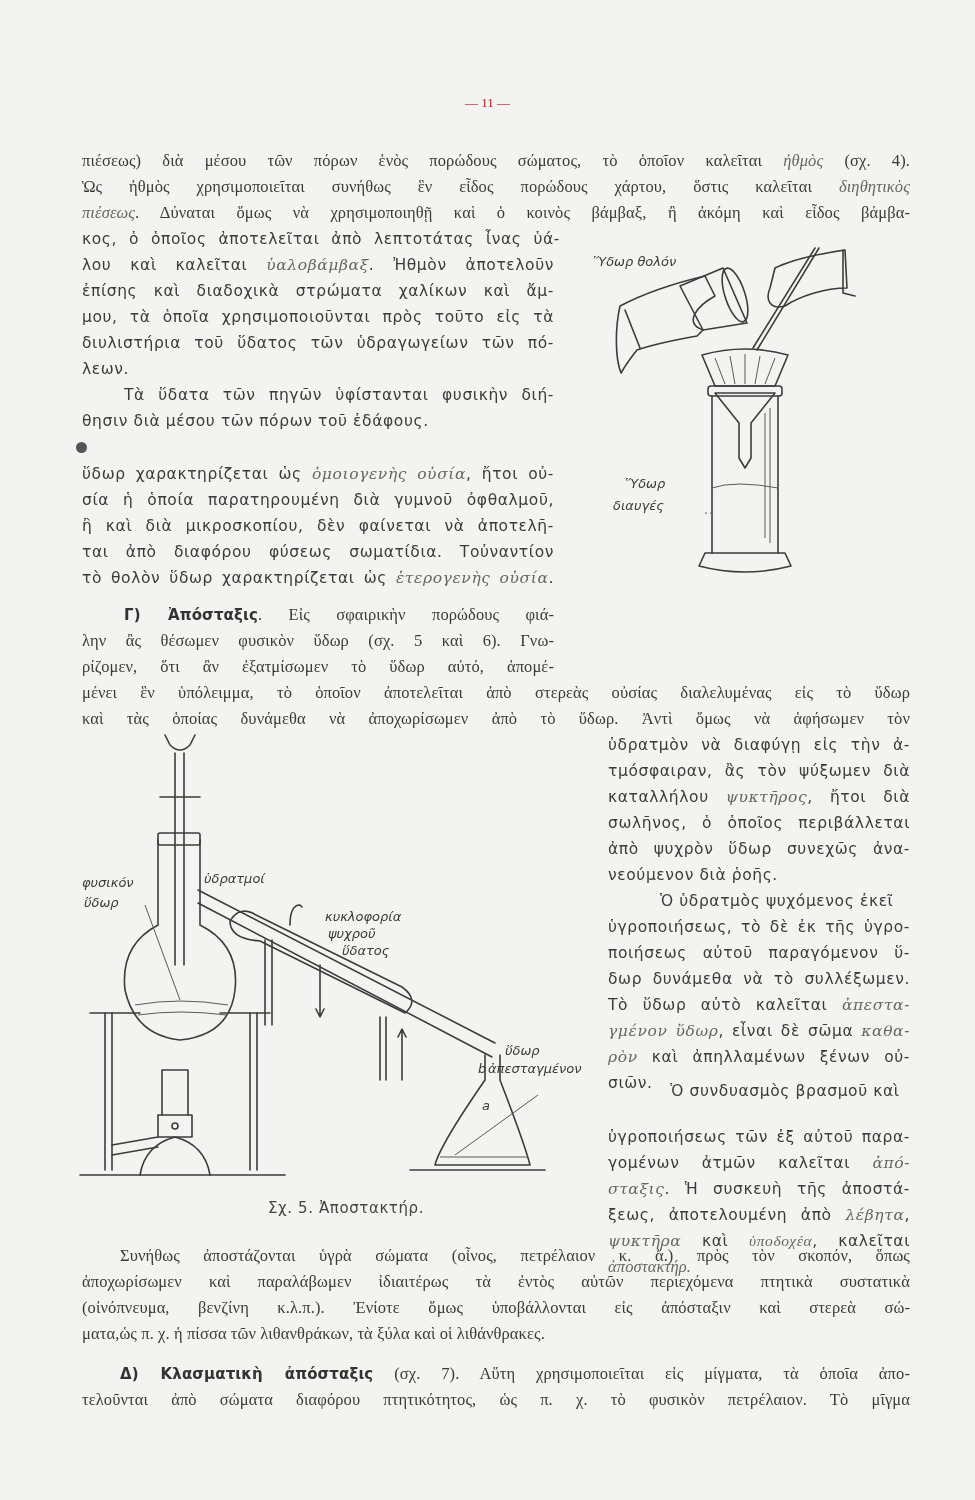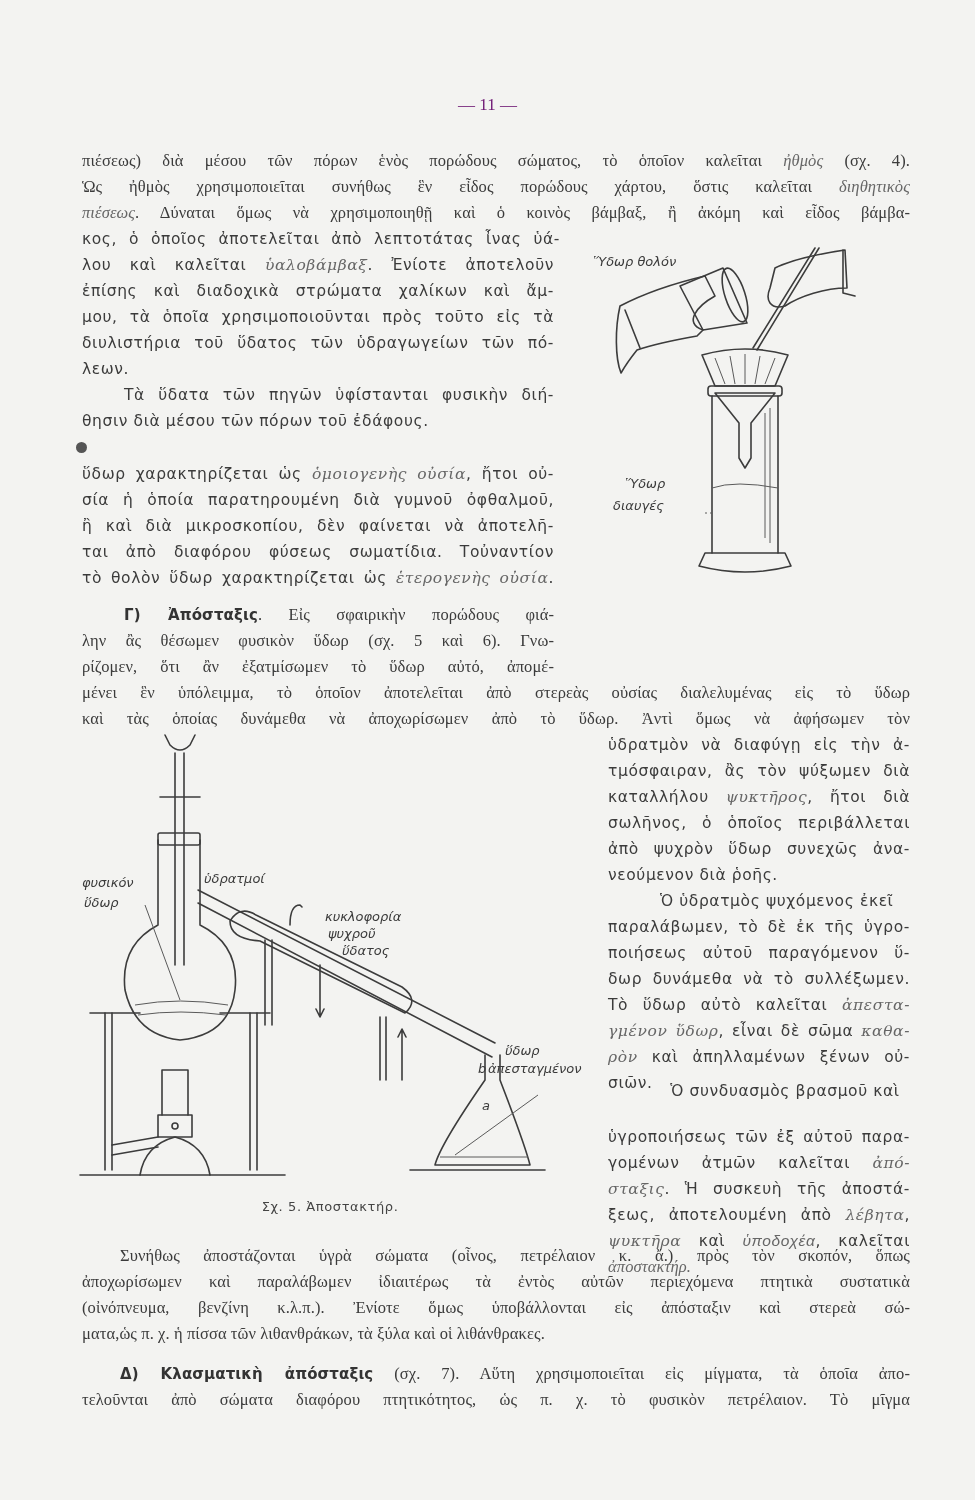--- a/index.html
+++ b/index.html
@@ -5,21 +5,21 @@
   html, body { margin: 0; padding: 0; }
   body {
     width: 975px; height: 1500px; overflow: hidden;
     background: #f3f3f1;
     color: #3a3a3a;
     font-family: "Liberation Serif", "DejaVu Serif", serif;
     position: relative;
   }
   .page-number {
     position: absolute; left: 0; width: 975px; top: 95px;
-    text-align: center; font-size: 17px; color: #701a75;
+    text-align: center; font-size: 13px; color: #b91c1c;
   }
   .line {
     position: absolute; white-space: nowrap;
     font-size: 16.5px; line-height: 22px; color: #3b3b3b;
     letter-spacing: 0.1px;
   }
   .full { left: 82px; width: 828px; text-align: justify; text-align-last: justify; }
   .col-left { left: 82px; width: 472px; text-align: justify; text-align-last: justify; }
   .col-right { left: 608px; width: 302px; text-align: justify; text-align-last: justify; }
   .noj { text-align-last: left !important; }
@@ -39,21 +39,21 @@
 </head>
 <body>
 
 <div class="page-number">— 11 —</div>
 
 <div class="line full" style="top:150px"><span>πιέσεως) διὰ μέσου τῶν πόρων ἑνὸς πορώδους σώματος, τὸ ὁποῖον καλεῖται </span><i>ἠθμὸς</i><span> (σχ. 4).</span></div>
 <div class="line full" style="top:176px"><span>Ὡς ἠθμὸς χρησιμοποιεῖται συνήθως ἓν εἶδος πορώδους χάρτου, ὅστις καλεῖται </span><i>διηθητικὸς</i></div>
 <div class="line full" style="top:202px"><i>πιέσεως</i><span>. Δύναται ὅμως νὰ χρησιμοποιηθῇ καὶ ὁ κοινὸς βάμβαξ, ἢ ἀκόμη καὶ εἶδος βάμβα-</span></div>
 
 <div class="line col-left sans" style="top:228px; width:478px">κος, ὁ ὁποῖος ἀποτελεῖται ἀπὸ λεπτοτάτας ἶνας ὑά-</div>
-<div class="line col-left sans" style="top:254px"><span>λου καὶ καλεῖται </span><i style="font-family:'DejaVu Serif',serif">ὑαλοβάμβαξ</i><span>. Ἐνίοτε ἀποτελοῦν</span></div>
+<div class="line col-left sans" style="top:254px"><span>λου καὶ καλεῖται </span><i style="font-family:'DejaVu Serif',serif">ὑαλοβάμβαξ</i><span>. Ἠθμὸν ἀποτελοῦν</span></div>
 <div class="line col-left sans" style="top:280px">ἐπίσης καὶ διαδοχικὰ στρώματα χαλίκων καὶ ἄμ-</div>
 <div class="line col-left sans" style="top:306px">μου, τὰ ὁποῖα χρησιμοποιοῦνται πρὸς τοῦτο εἰς τὰ</div>
 <div class="line col-left sans" style="top:332px">διυλιστήρια τοῦ ὕδατος τῶν ὑδραγωγείων τῶν πό-</div>
 <div class="line col-left sans noj" style="top:358px">λεων.</div>
 <div class="line sans" style="top:384px; left:124px; width:430px; text-align:justify; text-align-last:justify">Τὰ ὕδατα τῶν πηγῶν ὑφίστανται φυσικὴν διή-</div>
 <div class="line col-left sans noj" style="top:410px">θησιν διὰ μέσου τῶν πόρων τοῦ ἐδάφους.</div>
 
 <div class="line sans" style="top:437px; left:76px; width:478px; text-align:justify; text-align-last:justify"><span class="bullet"></span></div>
 <div class="line col-left sans" style="top:463px"><span>ὕδωρ χαρακτηρίζεται ὡς </span><i style="font-family:'DejaVu Serif',serif">ὁμοιογενὴς οὐσία</i><span>, ἤτοι οὐ-</span></div>
 <div class="line col-left sans" style="top:489px">σία ἡ ὁποία παρατηρουμένη διὰ γυμνοῦ ὀφθαλμοῦ,</div>
@@ -102,33 +102,33 @@
 <div class="caption" style="left:592px; top:602px; width:330px">
 </div>
 
 <div class="line col-right sans" style="top:734px">ὑδρατμὸν νὰ διαφύγῃ εἰς τὴν ἀ-</div>
 <div class="line col-right sans" style="top:760px">τμόσφαιραν, ἂς τὸν ψύξωμεν διὰ</div>
 <div class="line col-right sans" style="top:786px"><span>καταλλήλου </span><i style="font-family:'DejaVu Serif',serif">ψυκτῆρος</i><span>, ἤτοι διὰ</span></div>
 <div class="line col-right sans" style="top:812px">σωλῆνος, ὁ ὁποῖος περιβάλλεται</div>
 <div class="line col-right sans" style="top:838px">ἀπὸ ψυχρὸν ὕδωρ συνεχῶς ἀνα-</div>
 <div class="line col-right sans noj" style="top:864px">νεούμενον διὰ ῥοῆς.</div>
 <div class="line sans" style="top:890px; left:660px; width:250px; ">Ὁ ὑδρατμὸς ψυχόμενος ἐκεῖ</div>
-<div class="line col-right sans" style="top:916px">παραλάβωμεν, τὸ δὲ ἐκ τῆς ὑγρο-</div>
+<div class="line col-right sans" style="top:916px">ὑγροποιήσεως, τὸ δὲ ἐκ τῆς ὑγρο-</div>
 <div class="line col-right sans" style="top:942px">ποιήσεως αὐτοῦ παραγόμενον ὕ-</div>
 <div class="line col-right sans" style="top:968px">δωρ δυνάμεθα νὰ τὸ συλλέξωμεν.</div>
 <div class="line col-right sans" style="top:994px"><span>Τὸ ὕδωρ αὐτὸ καλεῖται </span><i style="font-family:'DejaVu Serif',serif">ἀπεστα-</i></div>
 <div class="line col-right sans" style="top:1020px"><i style="font-family:'DejaVu Serif',serif">γμένον ὕδωρ</i><span>, εἶναι δὲ σῶμα </span><i style="font-family:'DejaVu Serif',serif">καθα-</i></div>
 <div class="line col-right sans" style="top:1046px"><i style="font-family:'DejaVu Serif',serif">ρὸν</i><span> καὶ ἀπηλλαμένων ξένων οὐ-</span></div>
 <div class="line col-right sans noj" style="top:1072px">σιῶν.</div>
 <div class="line sans" style="top:1080px; left:660px; width:250px; text-align:center">Ὁ συνδυασμὸς βρασμοῦ καὶ</div>
 <div class="line col-right sans" style="top:1126px">ὑγροποιήσεως τῶν ἐξ αὐτοῦ παρα-</div>
 <div class="line col-right sans" style="top:1152px"><span>γομένων ἀτμῶν καλεῖται </span><i style="font-family:'DejaVu Serif',serif">ἀπό-</i></div>
 <div class="line col-right sans" style="top:1178px"><i style="font-family:'DejaVu Serif',serif">σταξις</i><span>. Ἡ συσκευὴ τῆς ἀποστά-</span></div>
 <div class="line col-right sans" style="top:1204px"><span>ξεως, ἀποτελουμένη ἀπὸ </span><i style="font-family:'DejaVu Serif',serif">λέβητα</i><span>,</span></div>
-<div class="line col-right sans" style="top:1230px"><i style="font-family:'DejaVu Serif',serif">ψυκτῆρα</i><span> καὶ </span><i style="font-family:Liberation Sans, sans-serif">ὑποδοχέα</i><span>, καλεῖται</span></div>
+<div class="line col-right sans" style="top:1230px"><i style="font-family:'DejaVu Serif',serif">ψυκτῆρα</i><span> καὶ </span><i style="font-family:Liberation Serif, serif">ὑποδοχέα</i><span>, καλεῖται</span></div>
 <div class="line col-right noj" style="top:1256px"><i>ἀποστακτήρ.</i></div>
 
 <svg style="left:80px; top:725px" width="520" height="480" viewBox="0 0 520 480">
   <g>
     <path class="ink" d="M85 10 L90 20 Q100 30 110 20 L115 10"></path>
     <path class="ink" d="M95 28 L95 240 M104 28 L104 240"></path>
     <path class="ink" d="M80 72 L120 72"></path>
   </g>
   <g>
     <path class="ink" d="M78 115 L78 200 Q40 220 45 265 Q55 310 100 315 Q150 310 155 265 Q160 220 120 200 L120 115"></path>
@@ -167,21 +167,21 @@
   <text class="hand" x="4" y="182">ὕδωρ</text>
   <text class="hand" x="124" y="158">ὑδρατμοί</text>
   <text class="hand" x="245" y="196">κυκλοφορία</text>
   <text class="hand" x="248" y="213">ψυχροῦ</text>
   <text class="hand" x="262" y="230">ὕδατος</text>
   <text class="hand" x="425" y="330">ὕδωρ</text>
   <text class="hand" x="408" y="348">ἀπεσταγμένον</text>
   <text class="hand" x="398" y="348">b</text>
   <text class="hand" x="402" y="385">a</text>
 </svg>
-<div class="caption sans" style="left:220px; top:1199px; width:220px; font-size:13px">Σχ. 5. Ἀποστακτήρ.</div>
+<div class="caption sans" style="left:236px; top:1199px; width:220px; font-size:15px">Σχ. 5. Ἀποστακτήρ.</div>
 
 <div class="line" style="top:1245px; left:120px; width:790px; text-align:justify; text-align-last:justify">Συνήθως ἀποστάζονται ὑγρὰ σώματα (οἶνος, πετρέλαιον κ. ἄ.) πρὸς τὸν σκοπόν, ὅπως</div>
 <div class="line full" style="top:1271px">ἀποχωρίσωμεν καὶ παραλάβωμεν ἰδιαιτέρως τὰ ἐντὸς αὐτῶν περιεχόμενα πτητικὰ συστατικὰ</div>
 <div class="line full" style="top:1297px">(οἰνόπνευμα, βενζίνη κ.λ.π.). Ἐνίοτε ὅμως ὑποβάλλονται εἰς ἀπόσταξιν καὶ στερεὰ σώ-</div>
 <div class="line full noj" style="top:1323px">ματα,ὡς π. χ. ἡ πίσσα τῶν λιθανθράκων, τὰ ξύλα καὶ οἱ λιθάνθρακες.</div>
 
 <div class="line" style="top:1363px; left:120px; width:790px; text-align:justify; text-align-last:justify"><span class="bold-sans">Δ) Κλασματικὴ ἀπόσταξις</span><span> (σχ. 7). Αὕτη χρησιμοποιεῖται εἰς μίγματα, τὰ ὁποῖα ἀπο-</span></div>
 <div class="line full" style="top:1389px">τελοῦνται ἀπὸ σώματα διαφόρου πτητικότητος, ὡς π. χ. τὸ φυσικὸν πετρέλαιον. Τὸ μῖγμα</div>
 
 </body></html>

